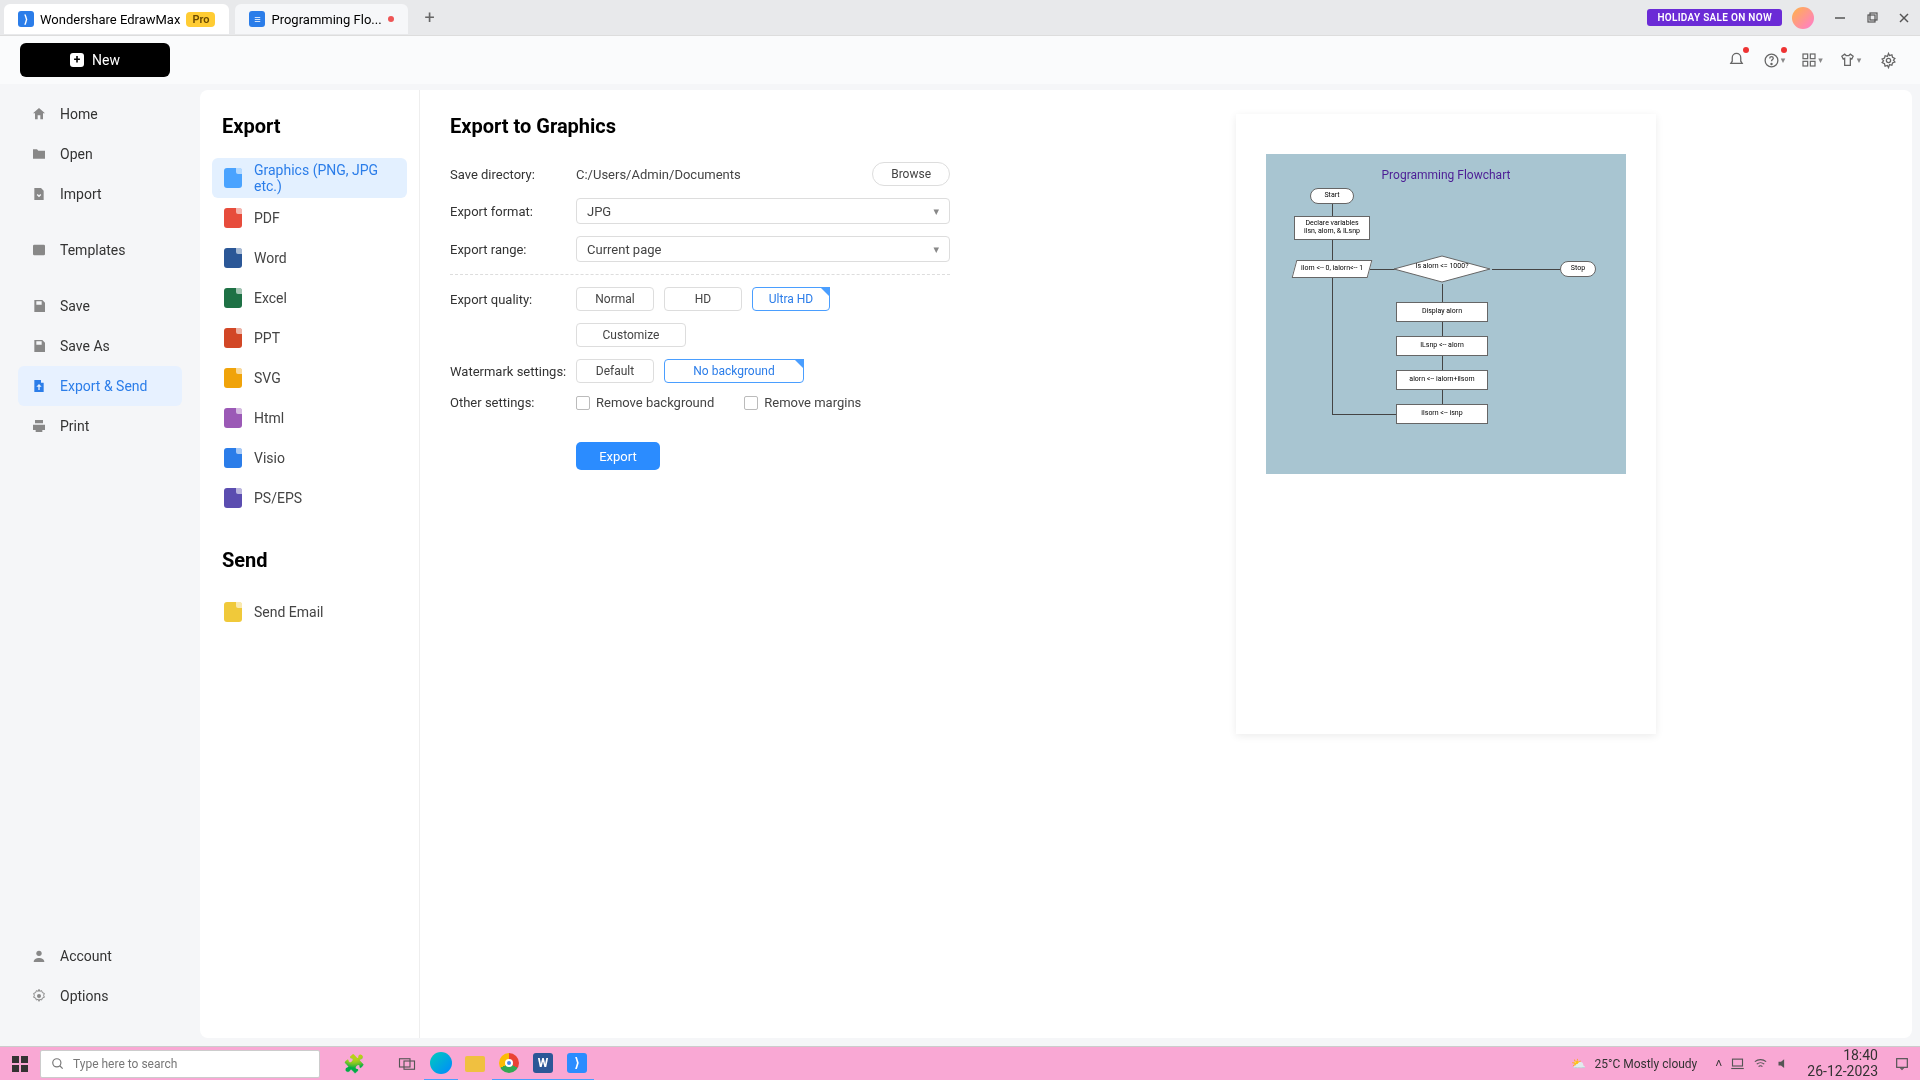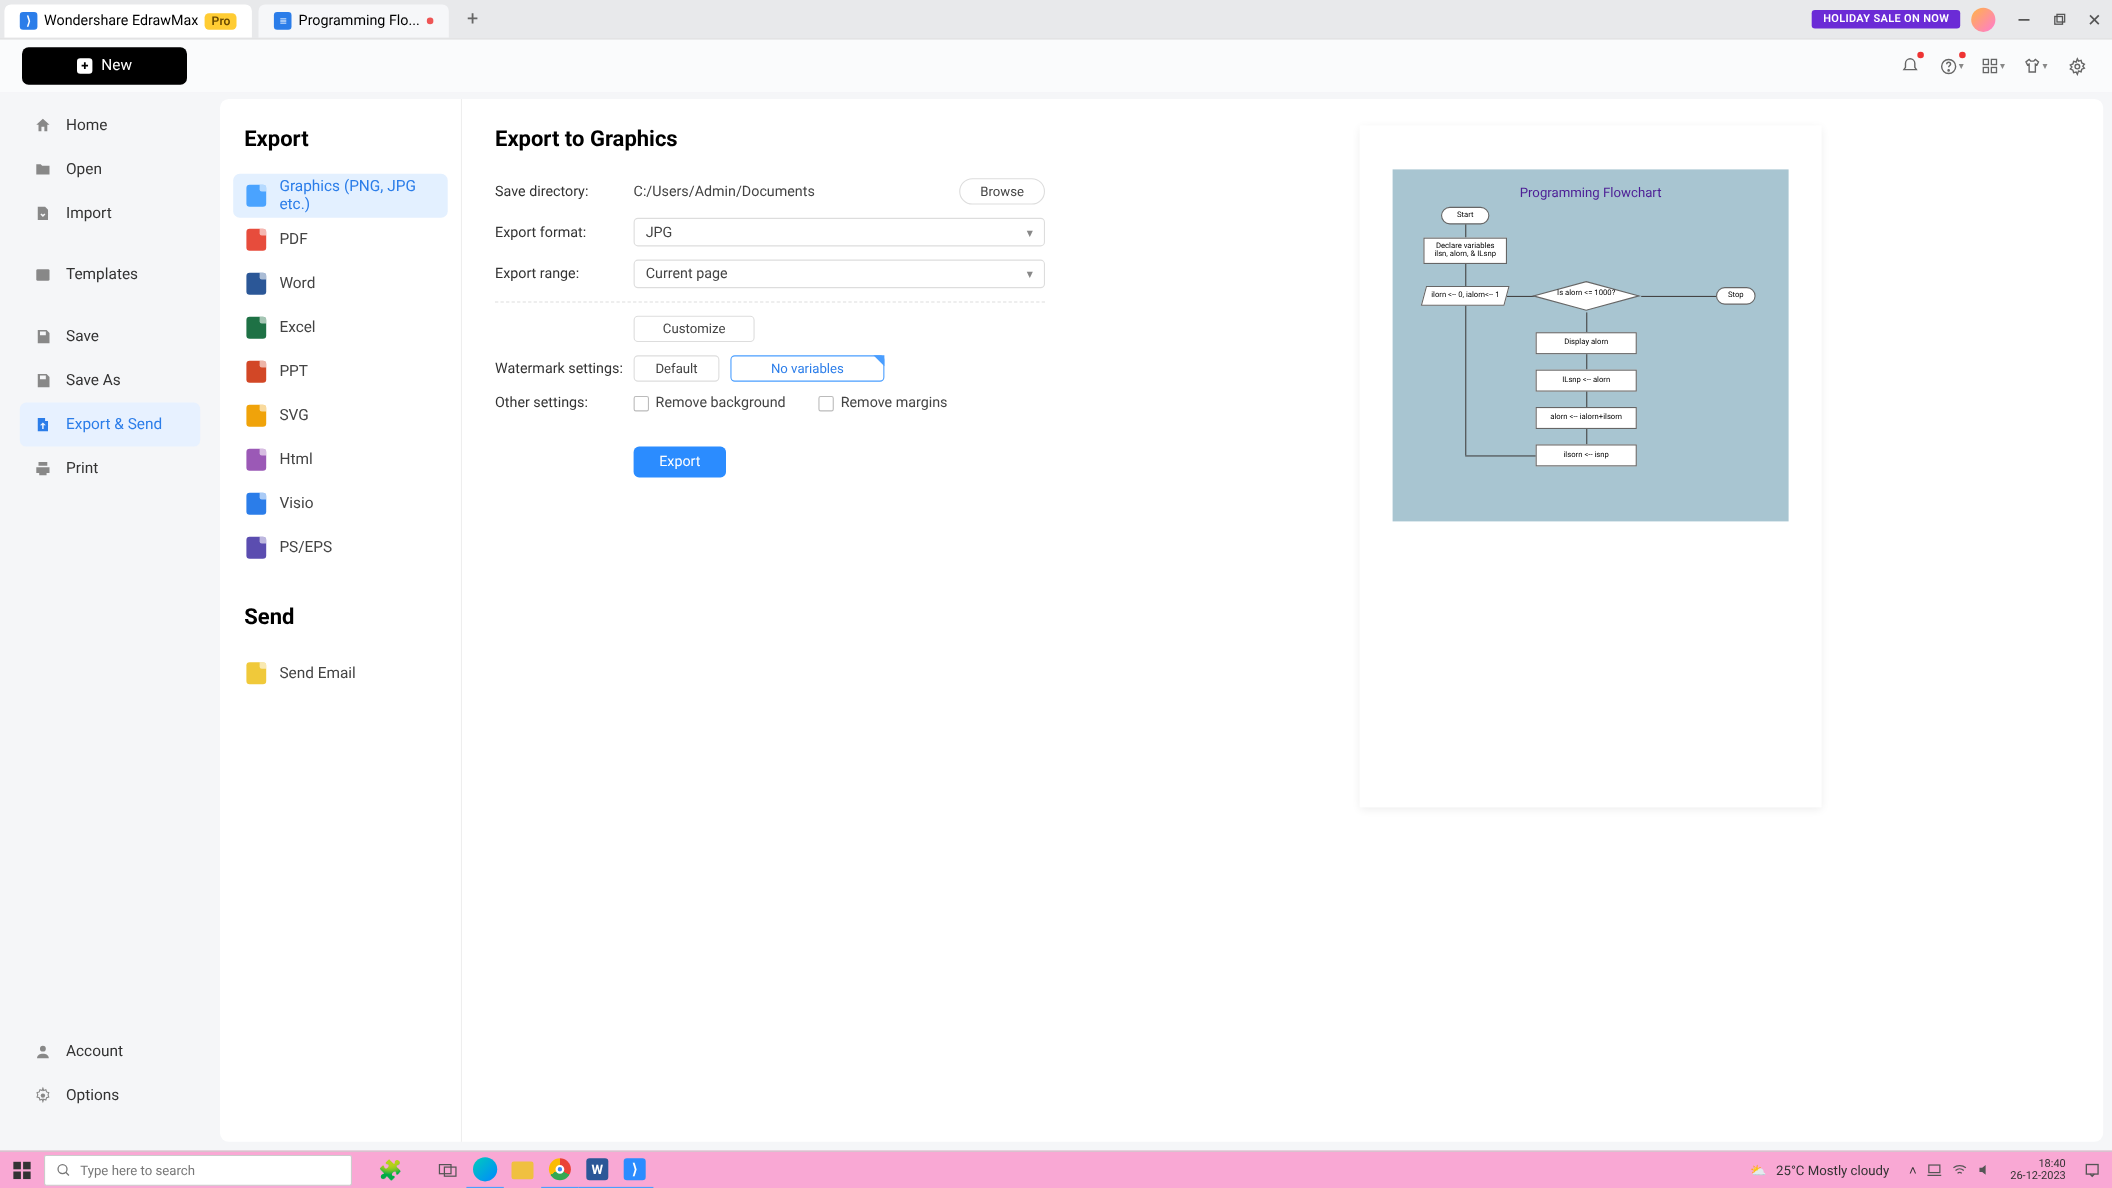--- a/index.html
+++ b/index.html
@@ -81,21 +81,21 @@
 .fc-line { position:absolute;background:#444;}
 
 
 .taskbar { position:absolute;bottom:0;left:0;right:0;height:34px;background:#f9a8d4;border-top:1px solid #ccc;display:flex;align-items:center;font-size:12px;}
 .start { width:40px;height:34px;display:flex;align-items:center;justify-content:center;}
 .searchbox { width:280px;height:28px;background:#fff;border:1px solid #ccc;border-radius:2px;display:flex;align-items:center;gap:8px;padding:0 10px;color:#777;}
 .tb-ico { width:34px;height:34px;display:flex;align-items:center;justify-content:center;cursor:pointer;}
 .tb-ico.active { border-bottom:2px solid #4a9eff;}
 .taskbar .spacer { flex:1;}
 .systray { display:flex;align-items:center;gap:8px;padding-right:10px;color:#333;}
-.clock { text-align:right;font-size:10px;line-height:1.1;padding:0 8px;}
+.clock { text-align:right;font-size:14px;line-height:1.1;padding:0 8px;}
 </style>
 </head>
 <body>
 
 <div class="titlebar">
   <div class="tab active">
     <span class="icon-sq">⟩</span>
     <span>Wondershare EdrawMax</span>
     <span class="pro-badge">Pro</span>
   </div>
@@ -321,28 +321,36 @@
           </div>
       </div>
       <div class="row">
         <span class="lbl">Export range:</span>
         <div class="sel">
             <span>Current page</span>
           </div>
       </div>
       <hr class="hr">
       <div class="row">
+        <span class="lbl">Export quality:</span>
+        <div class="seg">
+          <div class="seg-btn">Normal</div>
+          <div class="seg-btn">HD</div>
+          <div class="seg-btn sel-blue">Ultra HD</div>
+        </div>
+      </div>
+      <div class="row">
         <span class="lbl"></span>
         <button class="seg-btn" style="width:110px">Customize</button>
       </div>
       <div class="row" style="margin-top:12px">
         <span class="lbl">Watermark settings:</span>
         <div class="seg">
           <div class="seg-btn">Default</div>
-          <div class="seg-btn sel-blue wide">No variables</div>
+          <div class="seg-btn sel-blue wide">No background</div>
         </div>
       </div>
       <div class="row" style="margin-top:12px">
         <span class="lbl">Other settings:</span>
         <div class="cbrow">
           <label class="cb">
               <span class="cb-box"></span>
               <span>Remove background</span>
             </label>
           <label class="cb">

